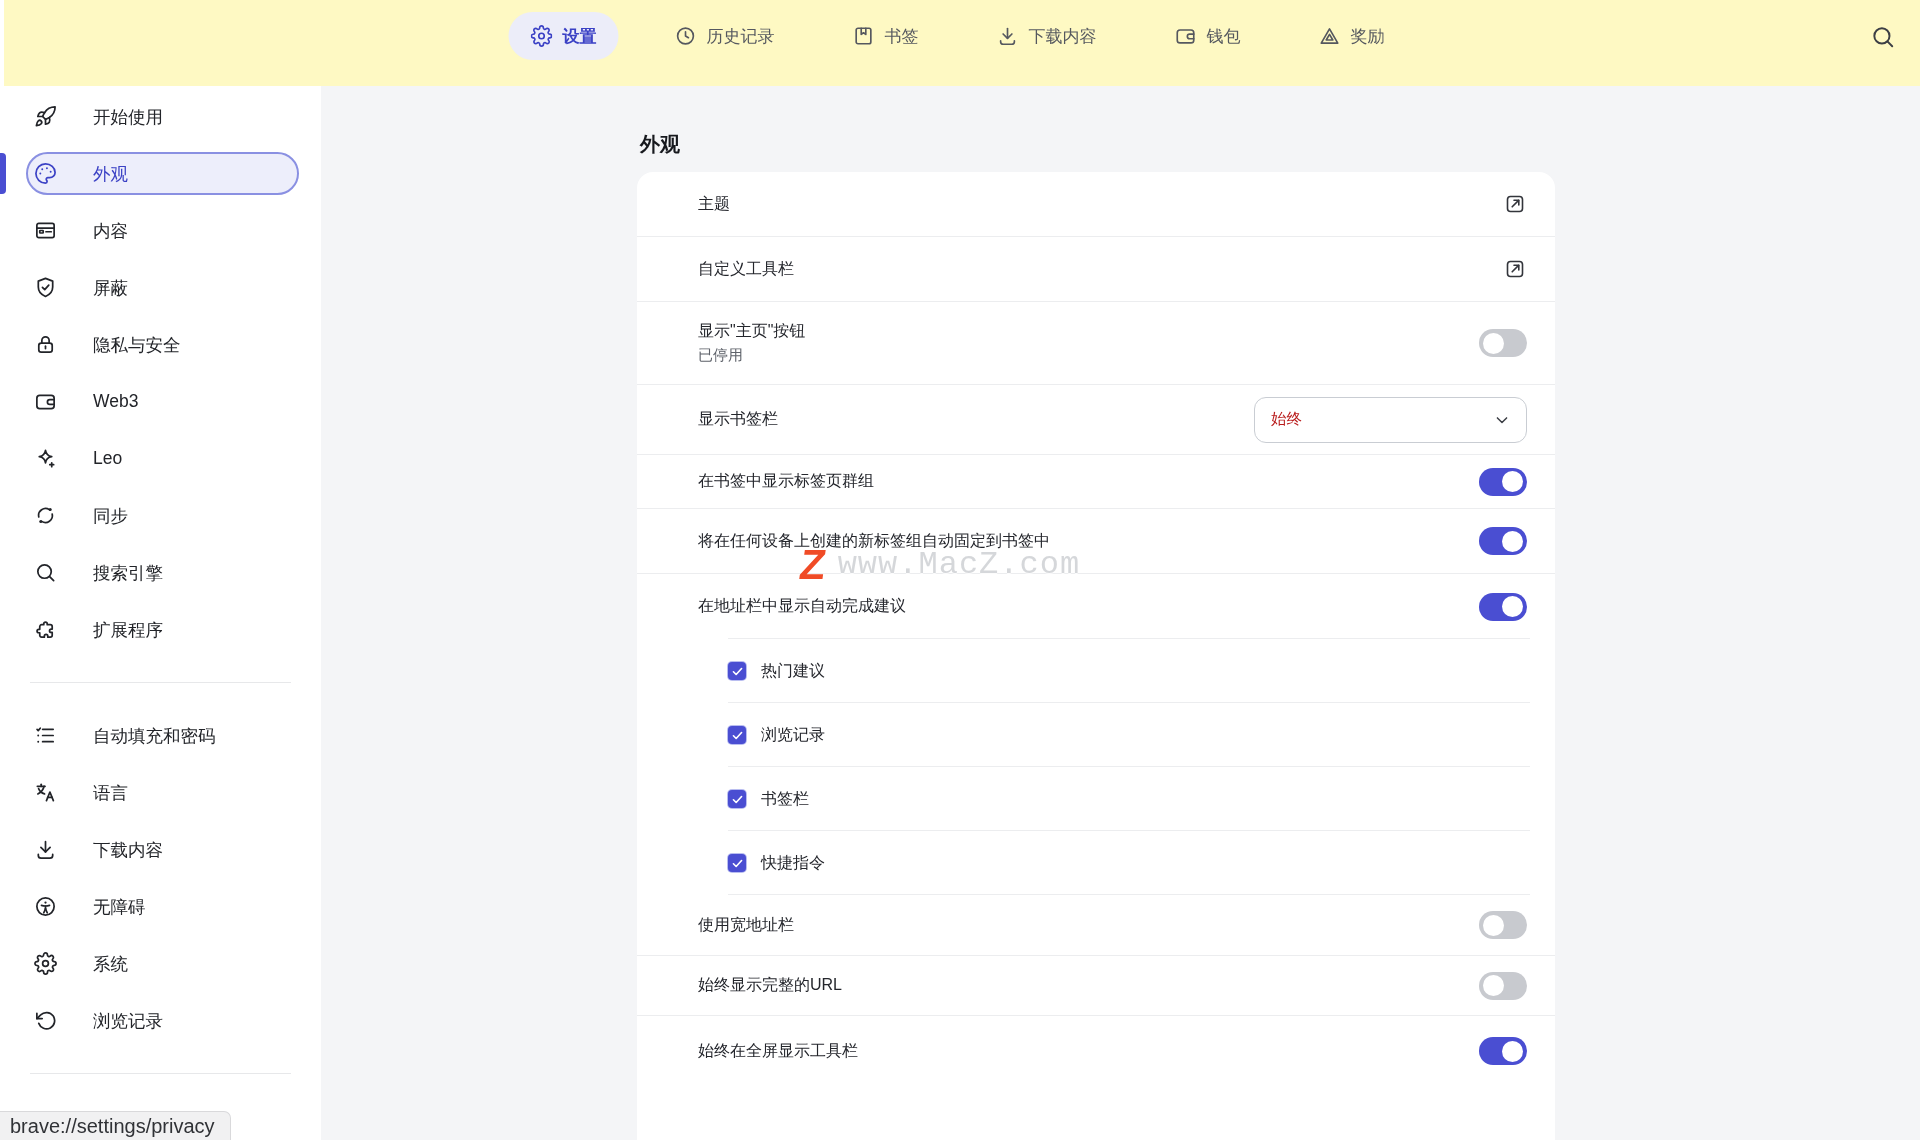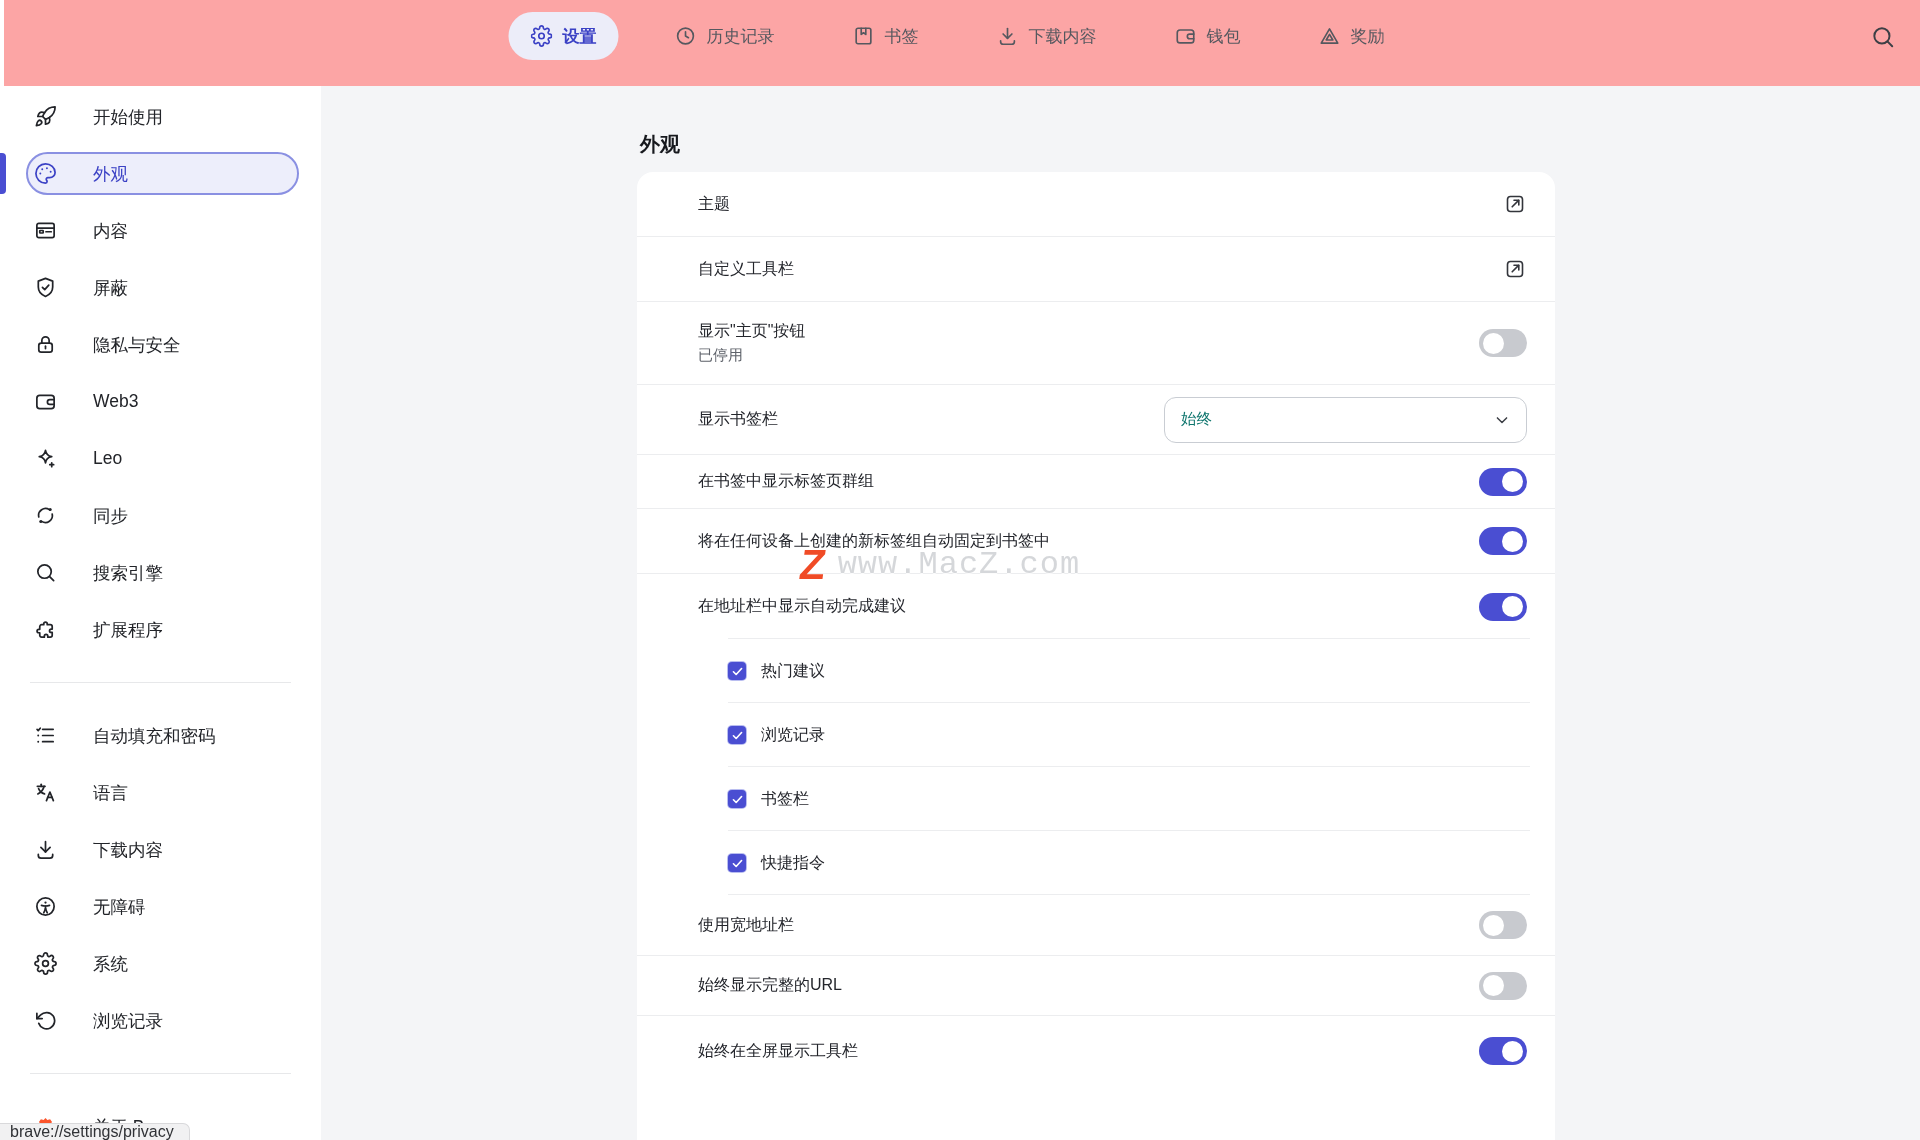--- a/index.html
+++ b/index.html
@@ -4,21 +4,21 @@
 <style>
   * { box-sizing: border-box; margin: 0; padding: 0; }
   html,body { width:1920px; height:1140px; overflow:hidden; }
   body {
     font-family: "Liberation Sans", "DejaVu Sans", sans-serif;
     background:#ffffff; position:relative; color:#24262c;
   }
   svg.ic { fill:none; stroke:currentColor; stroke-width:1.8; stroke-linecap:round; stroke-linejoin:round; display:block; }
 
   
-  .header { position:absolute; top:0; left:4px; right:0; height:86px; background:#fca5a5; z-index:5; }
+  .header { position:absolute; top:0; left:4px; right:0; height:86px; background:#fef9c3; z-index:5; }
   .nav { position:absolute; left:50%; top:12px; transform:translateX(-50.5%); display:flex; align-items:center; gap:34px; }
   .tab { display:flex; align-items:center; gap:10px; height:48px; padding:0 22px; border-radius:24px;
          color:#55585f; font-size:17px; cursor:pointer; white-space:nowrap; }
   .tab svg { width:22px; height:22px; }
   .tab.active { background:#ECEDF9; color:#3B41C5; font-weight:700; }
   .search-btn { position:absolute; right:22px; top:24px; width:28px; height:28px; color:#3c3f45; cursor:pointer; }
   .search-btn svg { width:26px; height:26px; }
 
   
   .sidebar { position:absolute; top:86px; left:0; width:321px; bottom:0; background:#fff; z-index:4; padding-top:2px; }
@@ -28,23 +28,23 @@
   .side-item span { position:relative; z-index:1; }
   .side-item.selected { color:#3B41C5; }
   .side-item.selected::before { content:""; position:absolute; left:26px; right:22px; top:7px; bottom:7px;
       background:#EDEEFB; border:2px solid #8A90E2; border-radius:22px; z-index:0; }
   .side-item.selected::after { content:""; position:absolute; left:0; top:8px; bottom:8px; width:6px;
       background:#4A4ED2; border-radius:0 4px 4px 0; }
   .side-divider { height:1px; background:#E7E8EA; margin:24px 30px; }
   .brave-about svg { width:23px; height:23px; }
 
   
-  .statusbar { position:absolute; left:0; bottom:0; height:17px; background:#F1F1F2;
+  .statusbar { position:absolute; left:0; bottom:0; height:29px; background:#F1F1F2;
       border:1px solid #D9D9DB; border-left:none; border-bottom:none; border-top-right-radius:7px;
-      display:flex; align-items:center; padding:0 15px 0 10px; font-size:16px; color:#303236; z-index:60; }
+      display:flex; align-items:center; padding:0 15px 0 10px; font-size:20px; color:#303236; z-index:60; }
 
   
   .main { position:absolute; left:321px; top:86px; right:0; bottom:0; background:#F4F5F7; }
   .page-title { position:absolute; left:319px; top:44px; font-size:20px; font-weight:700; color:#17191e; line-height:28px; }
   .card { position:absolute; left:316px; top:86px; width:918px; bottom:0; background:#fff; border-radius:16px 16px 0 0; }
 
   .row { display:flex; align-items:center; padding:0 28px 0 61px; border-bottom:1px solid #ECEDEF; }
   .row:last-child { border-bottom:none; }
   .row-label { font-size:16px; color:#24262c; flex:1; padding-right:24px; }
   .row-sub { font-size:15px; color:#5e626a; margin-top:4px; }
@@ -55,23 +55,23 @@
   .row.inset::after { content:""; position:absolute; left:91px; right:25px; bottom:0; height:1px; background:#ECEDEF; }
 
   .link-btn { width:24px; height:24px; color:#33353b; cursor:pointer; }
   .link-btn svg { width:24px; height:24px; stroke-width:1.6; }
 
   .toggle { width:48px; height:28px; border-radius:14px; background:#C8CACF; position:relative; flex:none; cursor:pointer; }
   .toggle::after { content:""; position:absolute; width:21px; height:21px; border-radius:50%; background:#fff; top:3.5px; left:4px; }
   .toggle.on { background:#4A4ED2; }
   .toggle.on::after { left:23px; }
 
-  .select { width:363px; height:46px; border:1px solid #C9CDD3; border-radius:12px; background:#fff;
+  .select { width:273px; height:46px; border:1px solid #C9CDD3; border-radius:12px; background:#fff;
       display:flex; align-items:center; justify-content:space-between; padding:0 14px 0 16px;
-      font-size:15.5px; color:#0f766e; cursor:pointer; flex:none;margin-left:29px; }
+      font-size:15.5px; color:#b91c1c; cursor:pointer; flex:none;margin-left:29px; }
   .select svg { width:20px; height:20px; color:#3c3f45; }
 
   .check-row { padding-left:91px; }
   .checkbox { width:18px; height:18px; border-radius:4px; background:#4A4ED2; box-shadow:0 0 0 1px #b9bdf0;
       display:flex; align-items:center; justify-content:center; margin-right:15px; flex:none; cursor:pointer; }
   .checkbox svg { width:13px; height:13px; color:#fff; stroke-width:3; }
 
   
   .watermark { position:absolute; left:479px; top:458px; display:flex; align-items:center; gap:12px;
       z-index:10; pointer-events:none; }

